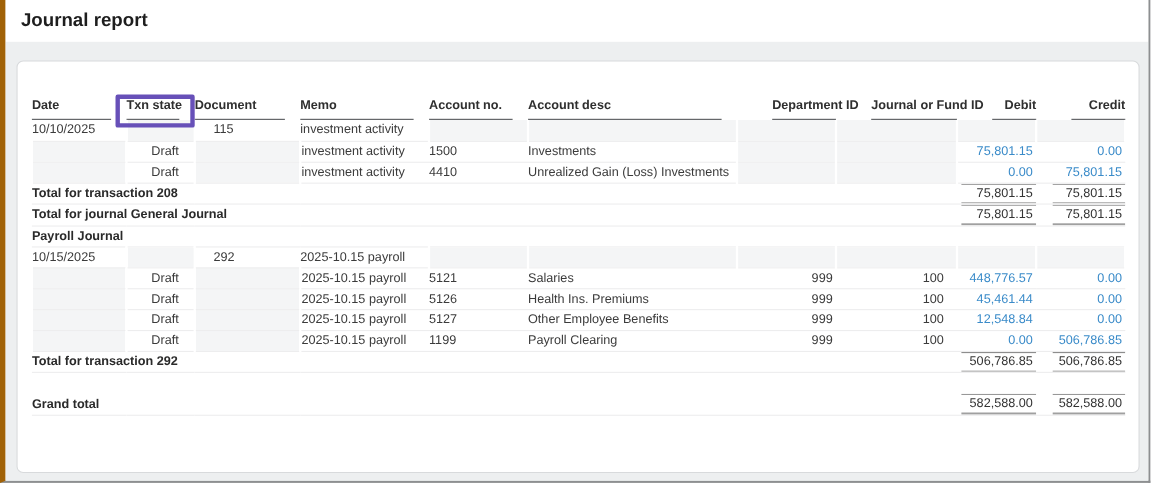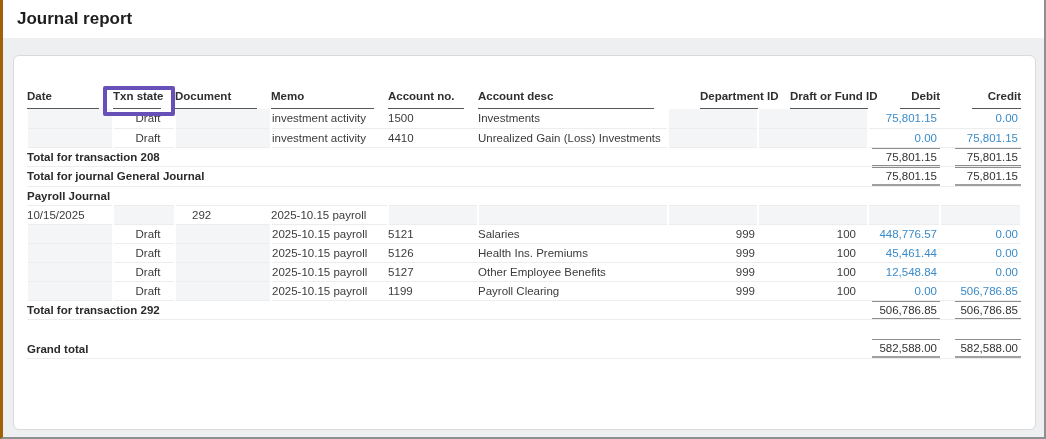--- a/index.html
+++ b/index.html
@@ -5,21 +5,21 @@
   * { box-sizing: border-box; margin: 0; padding: 0; }
   html, body { width: 1046px; height: 439px; }
   body { font-family: "Liberation Sans", sans-serif; background: #fff; }
 
   .screen {
     position: relative;
     width: 1046px; height: 439px;
     background: #fff;
     border-right: 2px solid #8d8f91;
     border-bottom: 2px solid #8d8f91;
-    border-left: 3px solid #a16207;
+    border-left: 5px solid #a16207;
     overflow: hidden;
   }
 
   .titlebar {
     height: 38px;
     background: #fff;
     display: flex; align-items: center;
     padding-left: 14px;
   }
   .page-title {
@@ -159,31 +159,43 @@
               <th class="">
                 <span class="hu">Account no.</span>
               </th>
               <th class="">
                 <span class="hu">Account desc</span>
               </th>
               <th class="r">
                 <span class="hu">Department ID</span>
               </th>
               <th class="r">
-                <span class="hu">Draft or Fund ID</span>
+                <span class="hu">Journal or Fund ID</span>
               </th>
               <th class="r">
                 <span class="hu">Debit</span>
               </th>
               <th class="r">
                 <span class="hu">Credit</span>
               </th>
             </tr>
         </thead>
         <tbody id="table-body">
+            <tr>
+              <td>10/10/2025</td>
+              <td class="shaded"></td>
+              <td class="pad16">115</td>
+              <td>investment activity</td>
+              <td class="shaded"></td>
+              <td class="shaded"></td>
+              <td class="shaded"></td>
+              <td class="shaded"></td>
+              <td class="shaded"></td>
+              <td class="shaded"></td>
+            </tr>
             <tr>
               <td class="shaded"></td>
               <td class="pad8">Draft</td>
               <td class="shaded"></td>
               <td>investment activity</td>
               <td>1500</td>
               <td>Investments</td>
               <td class="shaded"></td>
               <td class="shaded"></td>
               <td class="r"><a class="amt" href="#">75,801.15</a></td>

